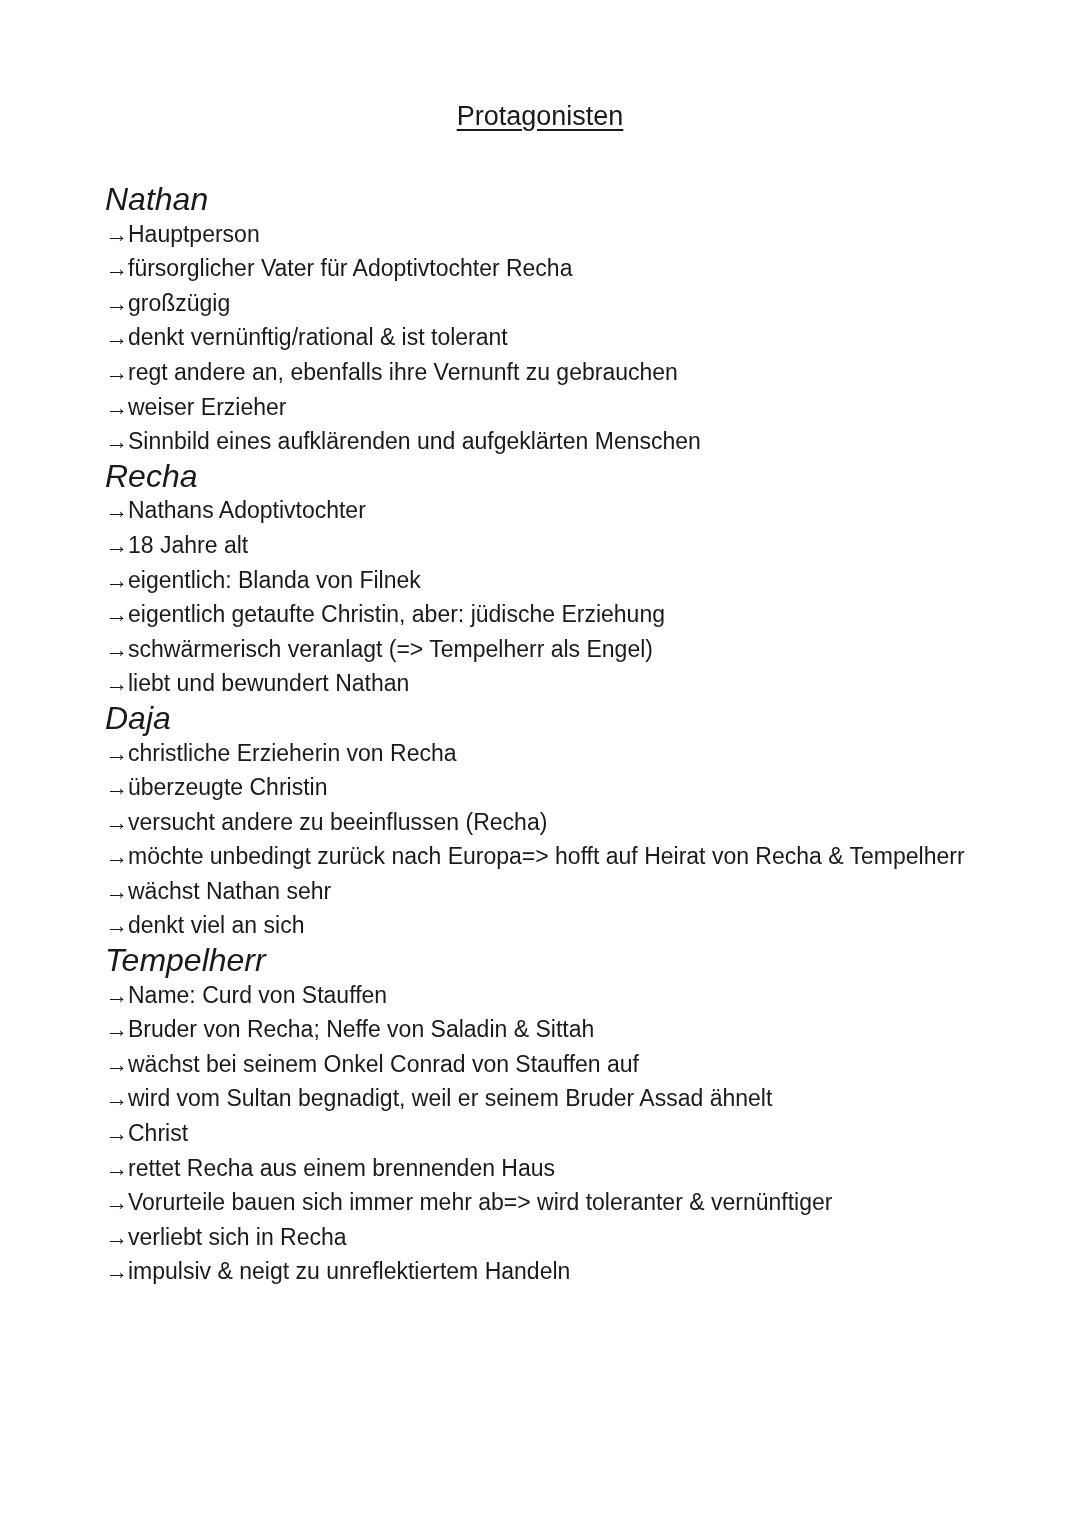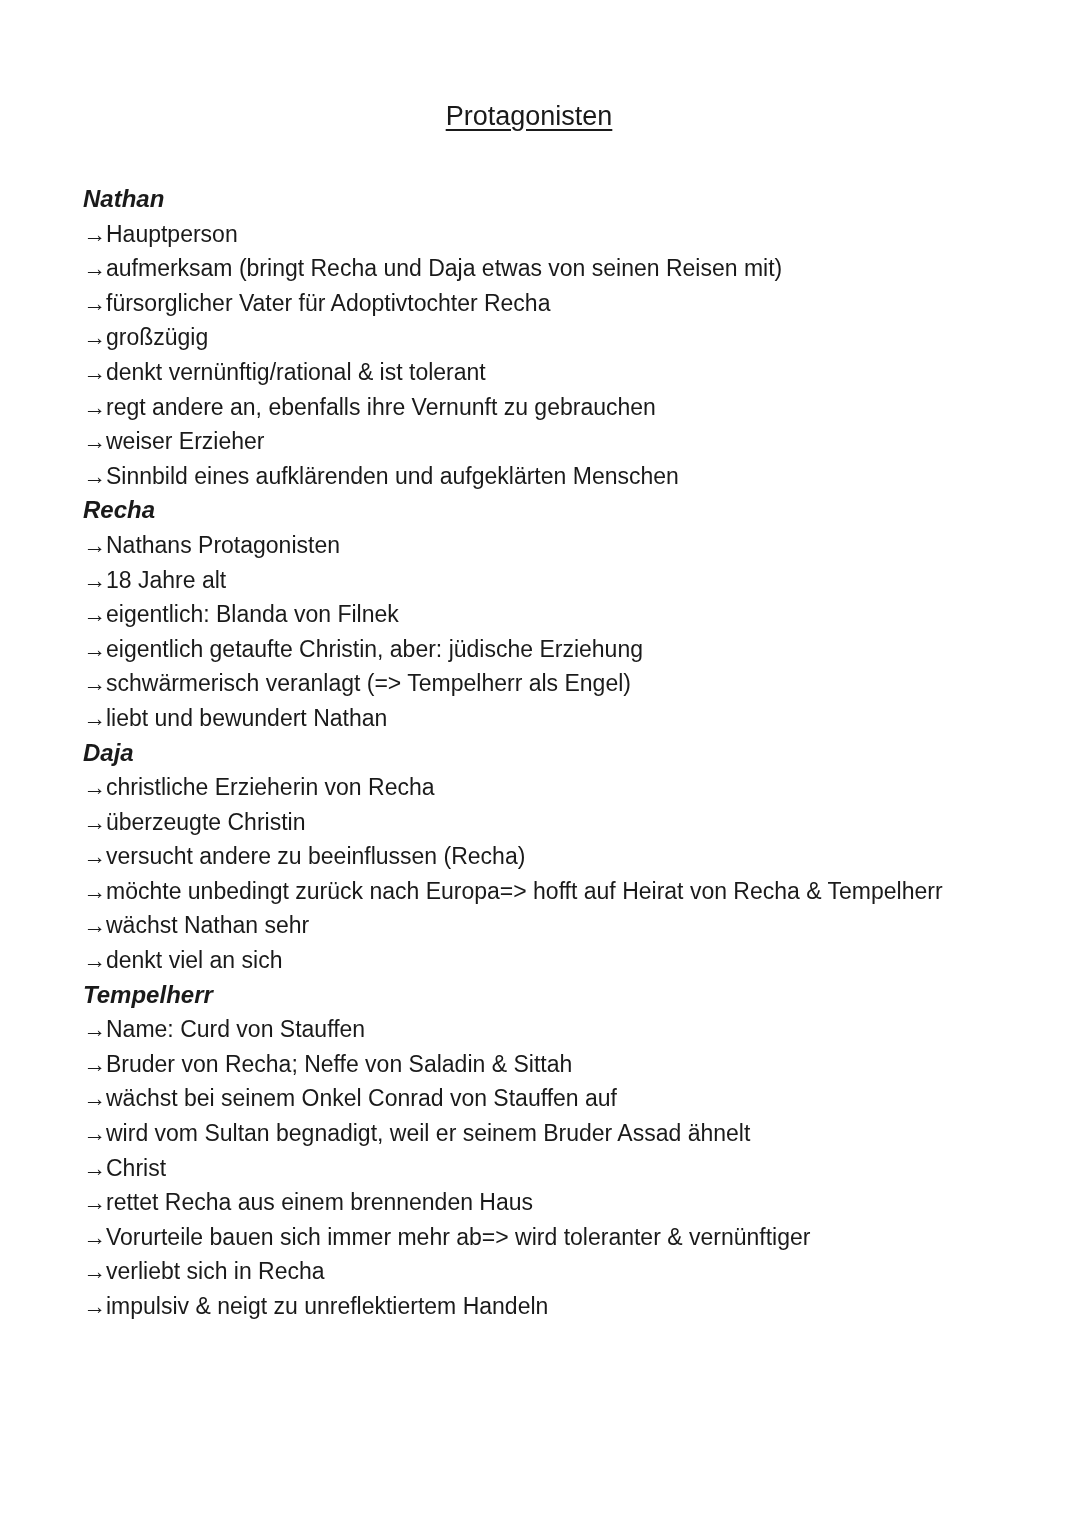--- a/index.html
+++ b/index.html
@@ -11,67 +11,66 @@
     height: 1527px;
     background: #ffffff;
     color: #1a1a1a;
     font-family: "Liberation Sans", "DejaVu Sans", sans-serif;
     overflow: hidden;
   }
   .page {
     box-sizing: border-box;
     width: 1080px;
     height: 1527px;
-    padding: 98px 85px 0 83px;
+    padding: 98px 85px 0 105px;
   }
   .title {
     font-size: 27px;
     font-weight: 400;
     line-height: 36px;
     margin: 0 0 48px 0;
     text-align: center;
     text-decoration: underline;
     text-underline-offset: 4px;
     
     margin-left: -105px;
     margin-right: -85px;
   }
   .content {
     font-size: 23px;
     line-height: 34.6px;
   }
   .section-heading {
-    font-weight: 700;
+    font-weight: 400;
     font-style: italic;
-    font-size: 24px;
+    font-size: 32px;
   }
   .bullet-line {
     max-width: 890px;
   }
   .arrow {
     display: inline;
   }
 </style>
 </head>
 <body style="background: rgb(255, 255, 255); color: rgb(26, 26, 26);">
 
 <main class="page">
   <h1 class="title">Protagonisten</h1>
   <div class="content" id="sections">
       <div class="section-heading">Nathan</div>
       <div class="bullet-line"><span class="arrow">→</span><span>Hauptperson</span></div>
-      <div class="bullet-line"><span class="arrow">→</span><span>aufmerksam (bringt Recha und Daja etwas von seinen Reisen mit)</span></div>
       <div class="bullet-line"><span class="arrow">→</span><span>fürsorglicher Vater für Adoptivtochter Recha</span></div>
       <div class="bullet-line"><span class="arrow">→</span><span>großzügig</span></div>
       <div class="bullet-line"><span class="arrow">→</span><span>denkt vernünftig/rational &amp; ist tolerant</span></div>
       <div class="bullet-line"><span class="arrow">→</span><span>regt andere an, ebenfalls ihre Vernunft zu gebrauchen</span></div>
       <div class="bullet-line"><span class="arrow">→</span><span>weiser Erzieher</span></div>
       <div class="bullet-line"><span class="arrow">→</span><span>Sinnbild eines aufklärenden und aufgeklärten Menschen</span></div>
       <div class="section-heading">Recha</div>
-      <div class="bullet-line"><span class="arrow">→</span><span>Nathans Protagonisten</span></div>
+      <div class="bullet-line"><span class="arrow">→</span><span>Nathans Adoptivtochter</span></div>
       <div class="bullet-line"><span class="arrow">→</span><span>18 Jahre alt</span></div>
       <div class="bullet-line"><span class="arrow">→</span><span>eigentlich: Blanda von Filnek</span></div>
       <div class="bullet-line"><span class="arrow">→</span><span>eigentlich getaufte Christin, aber: jüdische Erziehung</span></div>
       <div class="bullet-line"><span class="arrow">→</span><span>schwärmerisch veranlagt (=&gt; Tempelherr als Engel)</span></div>
       <div class="bullet-line"><span class="arrow">→</span><span>liebt und bewundert Nathan</span></div>
       <div class="section-heading">Daja</div>
       <div class="bullet-line"><span class="arrow">→</span><span>christliche Erzieherin von Recha</span></div>
       <div class="bullet-line"><span class="arrow">→</span><span>überzeugte Christin</span></div>
       <div class="bullet-line"><span class="arrow">→</span><span>versucht andere zu beeinflussen (Recha)</span></div>
       <div class="bullet-line"><span class="arrow">→</span><span>möchte unbedingt zurück nach Europa=&gt; hofft auf Heirat von Recha &amp; Tempelherr</span></div>

